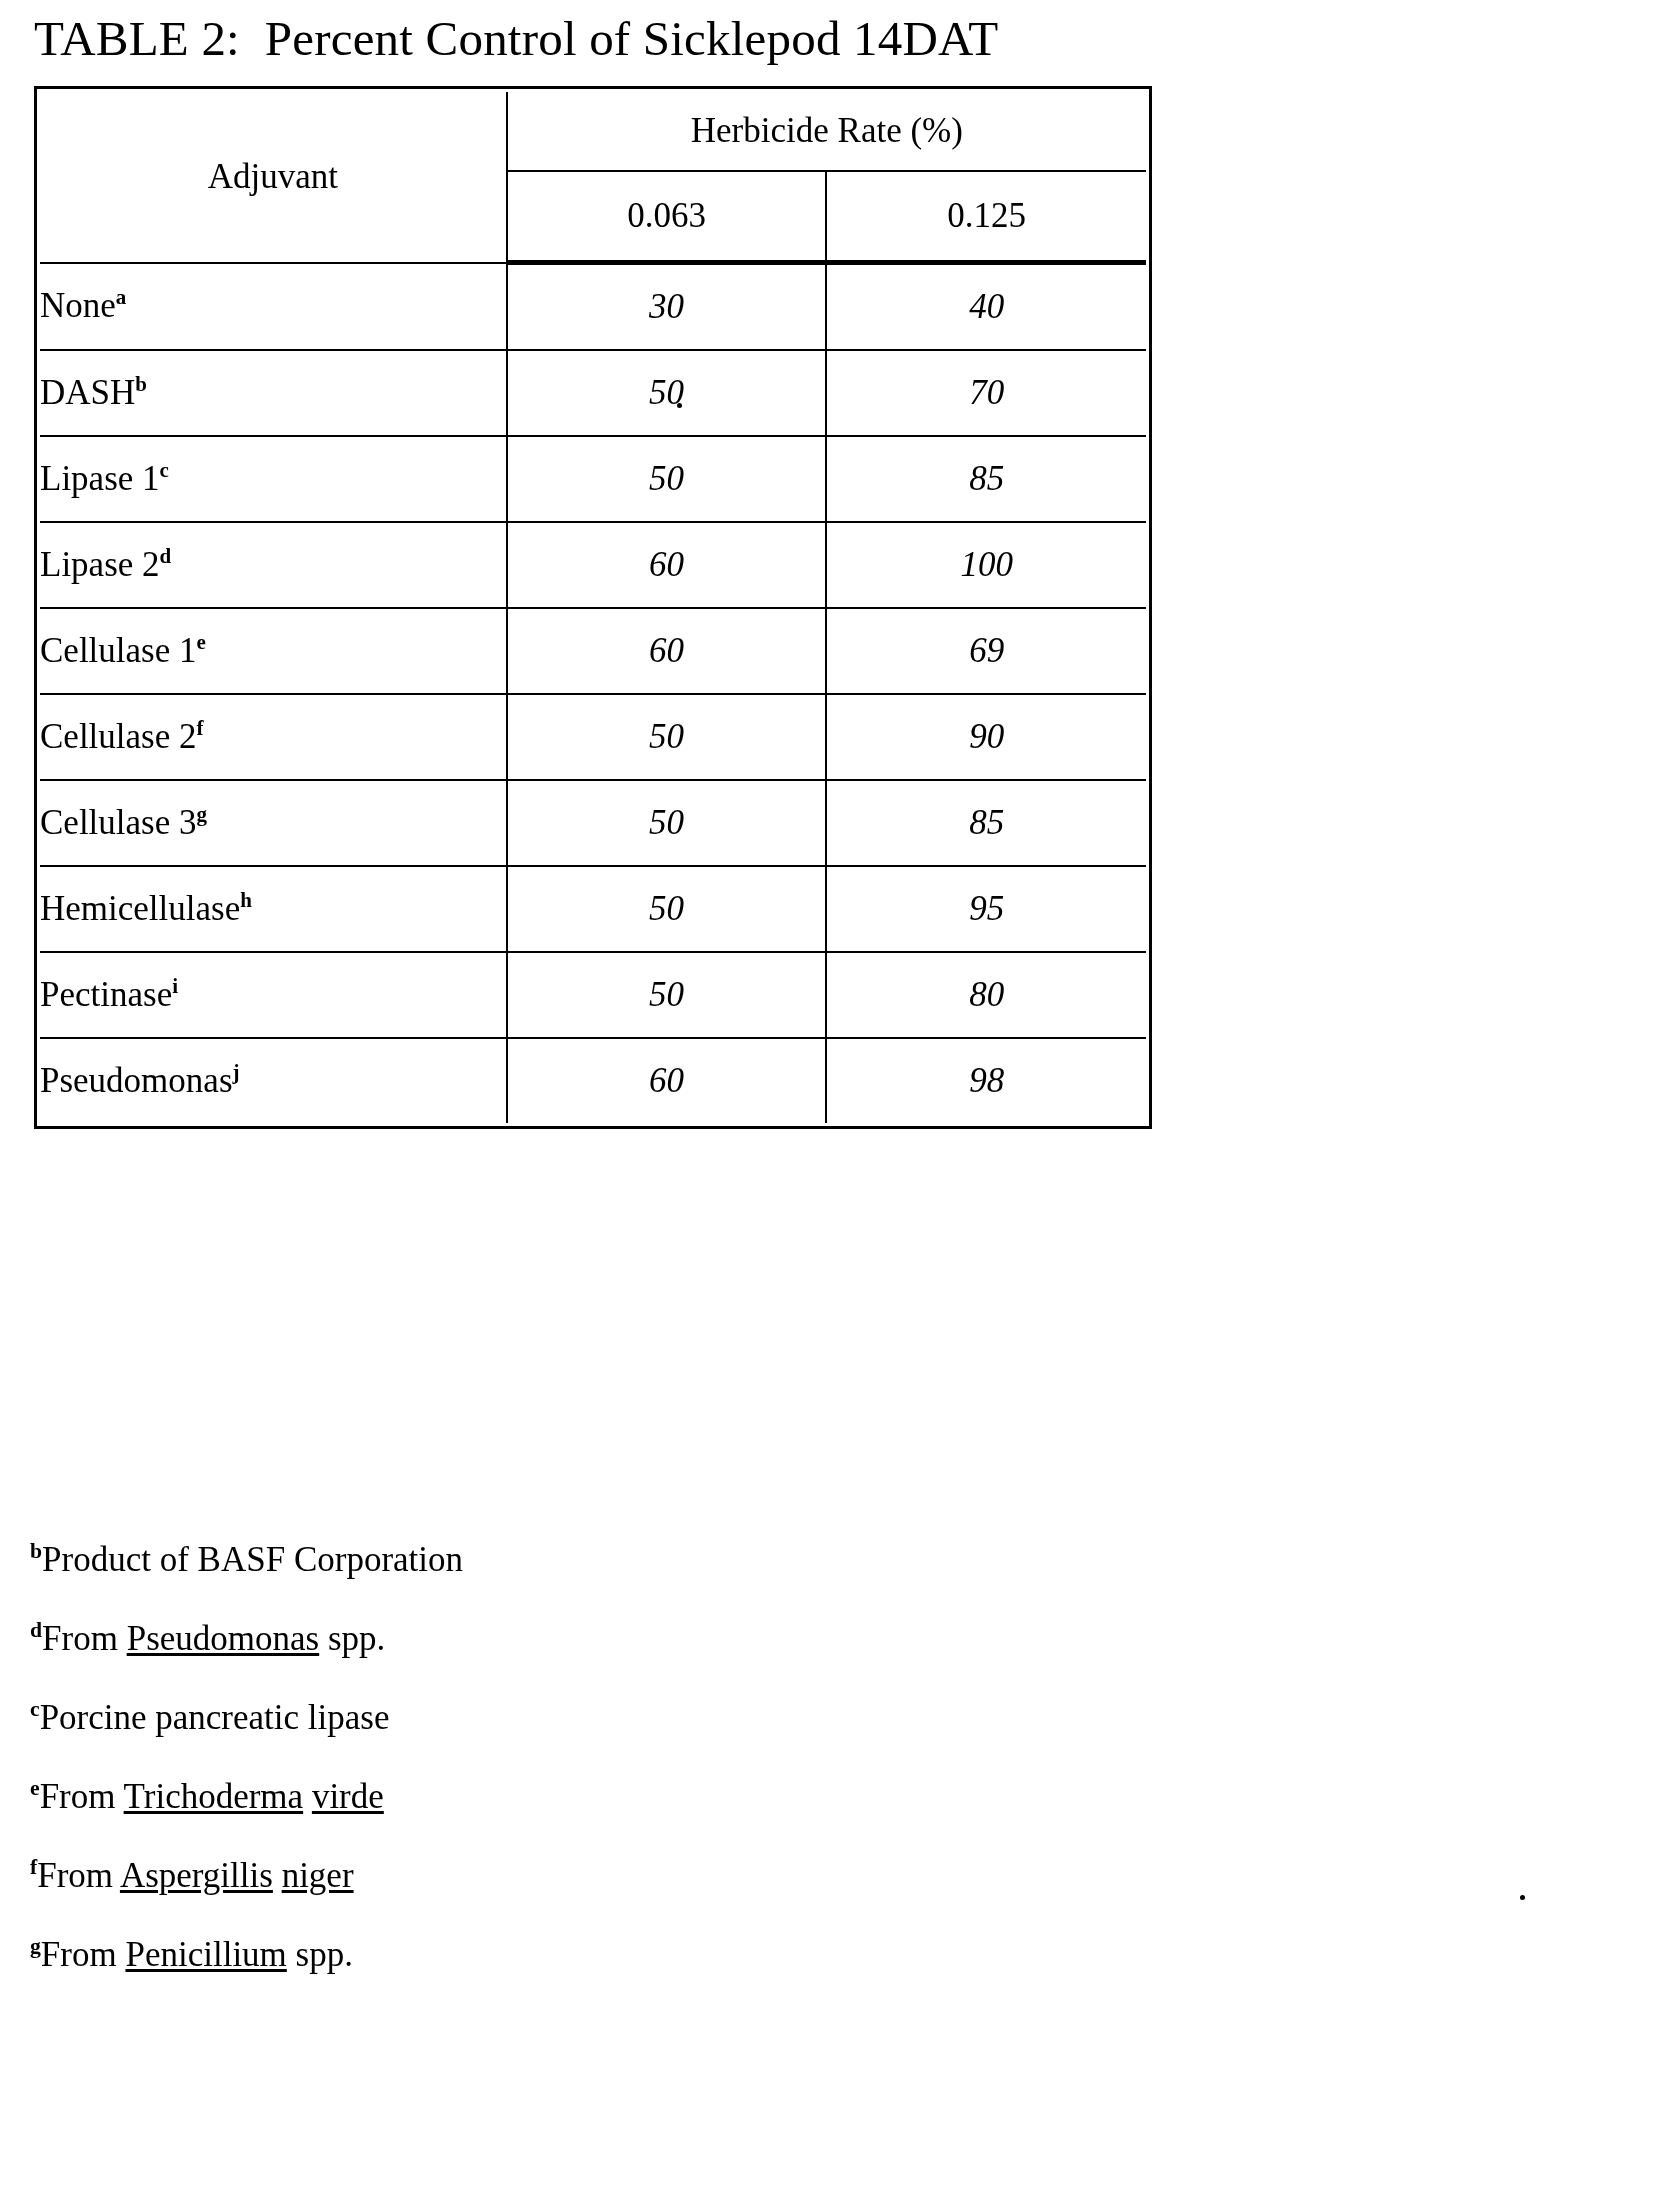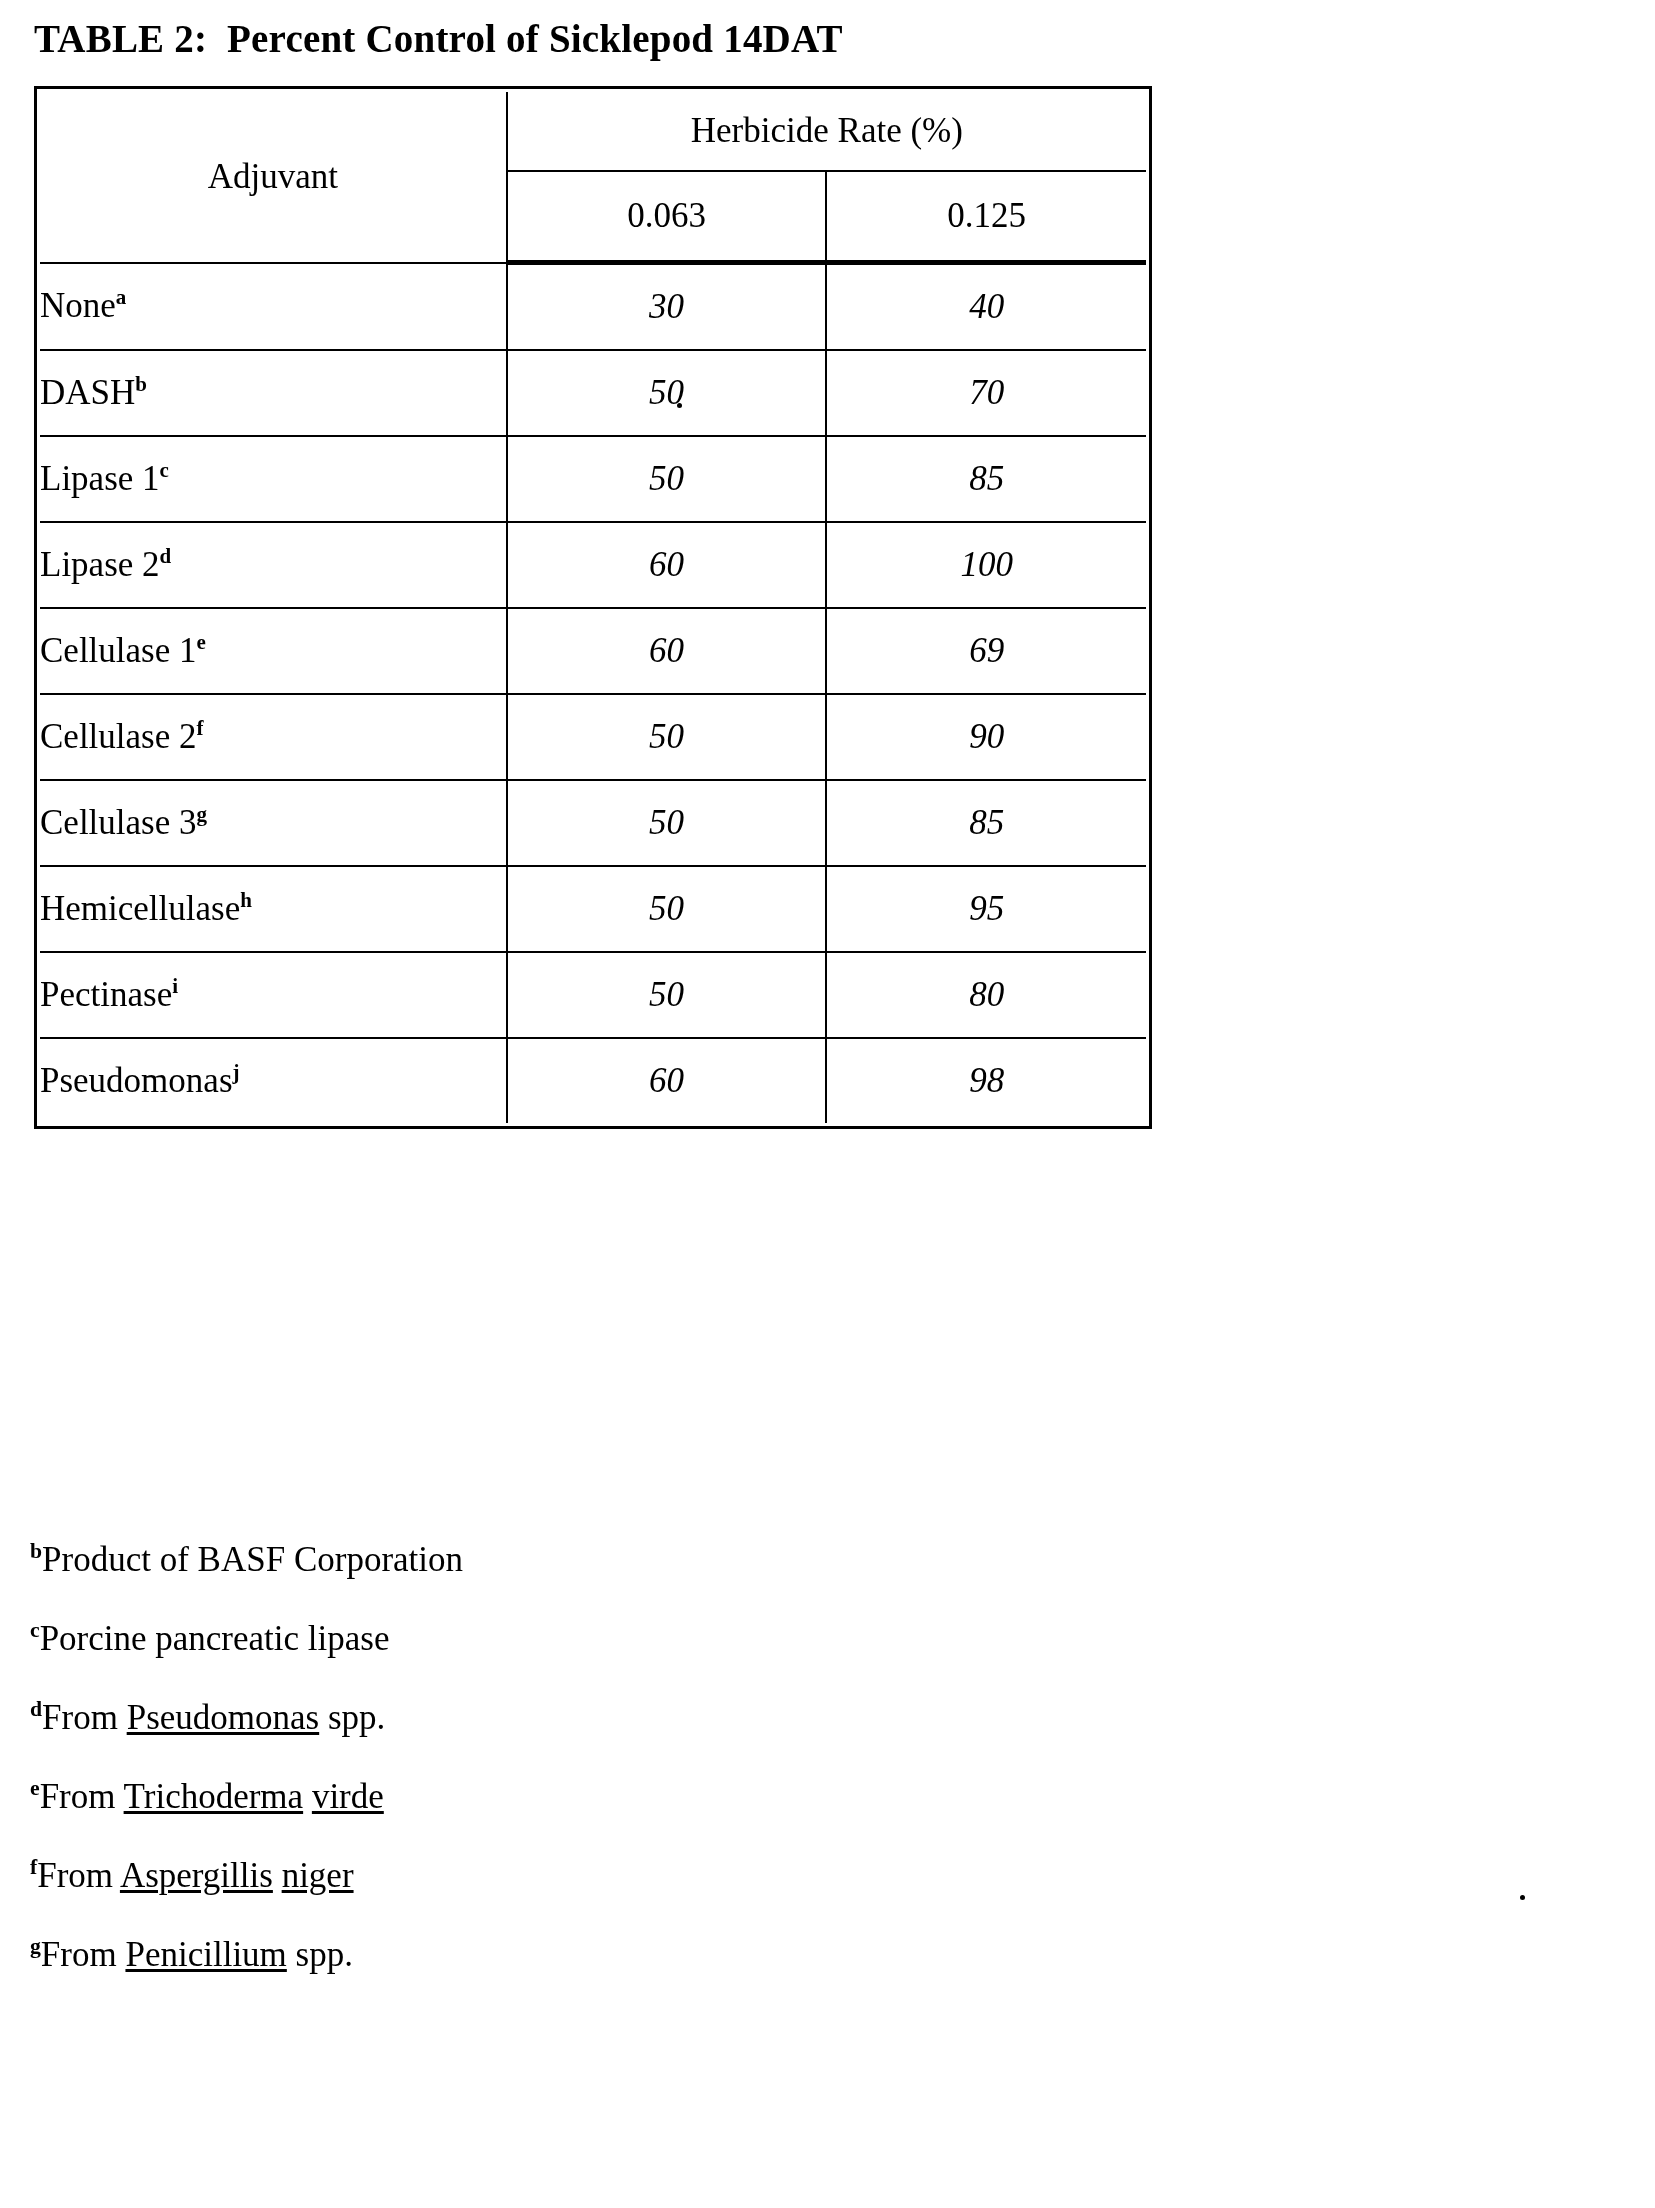--- a/index.html
+++ b/index.html
@@ -20,23 +20,23 @@
     height: 2209px;
     box-sizing: border-box;
     padding: 0;
   }
 
   
   .doc-title {
     position: absolute;
     left: 34px;
     top: 16px;
-    font-size: 39px;
+    font-size: 49px;
     line-height: 46px;
-    font-weight: 700;
+    font-weight: 400;
     letter-spacing: 0.2px;
     white-space: pre;
   }
 
   
   .table-wrap {
     position: absolute;
     left: 34px;
     top: 86px;
     width: 1118px;
@@ -216,21 +216,21 @@
           </tr>
         </tbody>
     </table>
   </div>
 
   <div class="speck" style="left:677px; top:403px;"></div>
   <div class="speck" style="left:1520px; top:1895px;"></div>
 
   <div class="footnotes" id="footnotes">
       <div class="footnote"><sup>b</sup><span>Product of BASF Corporation</span></div>
+      <div class="footnote"><sup>d</sup><span>From </span><span class="sp-name">Pseudomonas</span><span> spp.</span></div>
       <div class="footnote"><sup>c</sup><span>Porcine pancreatic lipase</span></div>
-      <div class="footnote"><sup>d</sup><span>From </span><span class="sp-name">Pseudomonas</span><span> spp.</span></div>
       <div class="footnote"><sup>e</sup><span>From </span><span class="sp-name">Trichoderma</span> <span class="sp-name">virde</span></div>
       <div class="footnote"><sup>f</sup><span>From </span><span class="sp-name">Aspergillis</span> <span class="sp-name">niger</span></div>
       <div class="footnote"><sup>g</sup><span>From </span><span class="sp-name">Penicillium</span><span> spp.</span></div>
     </div>
 
 </div>
 
 
 </body></html>

